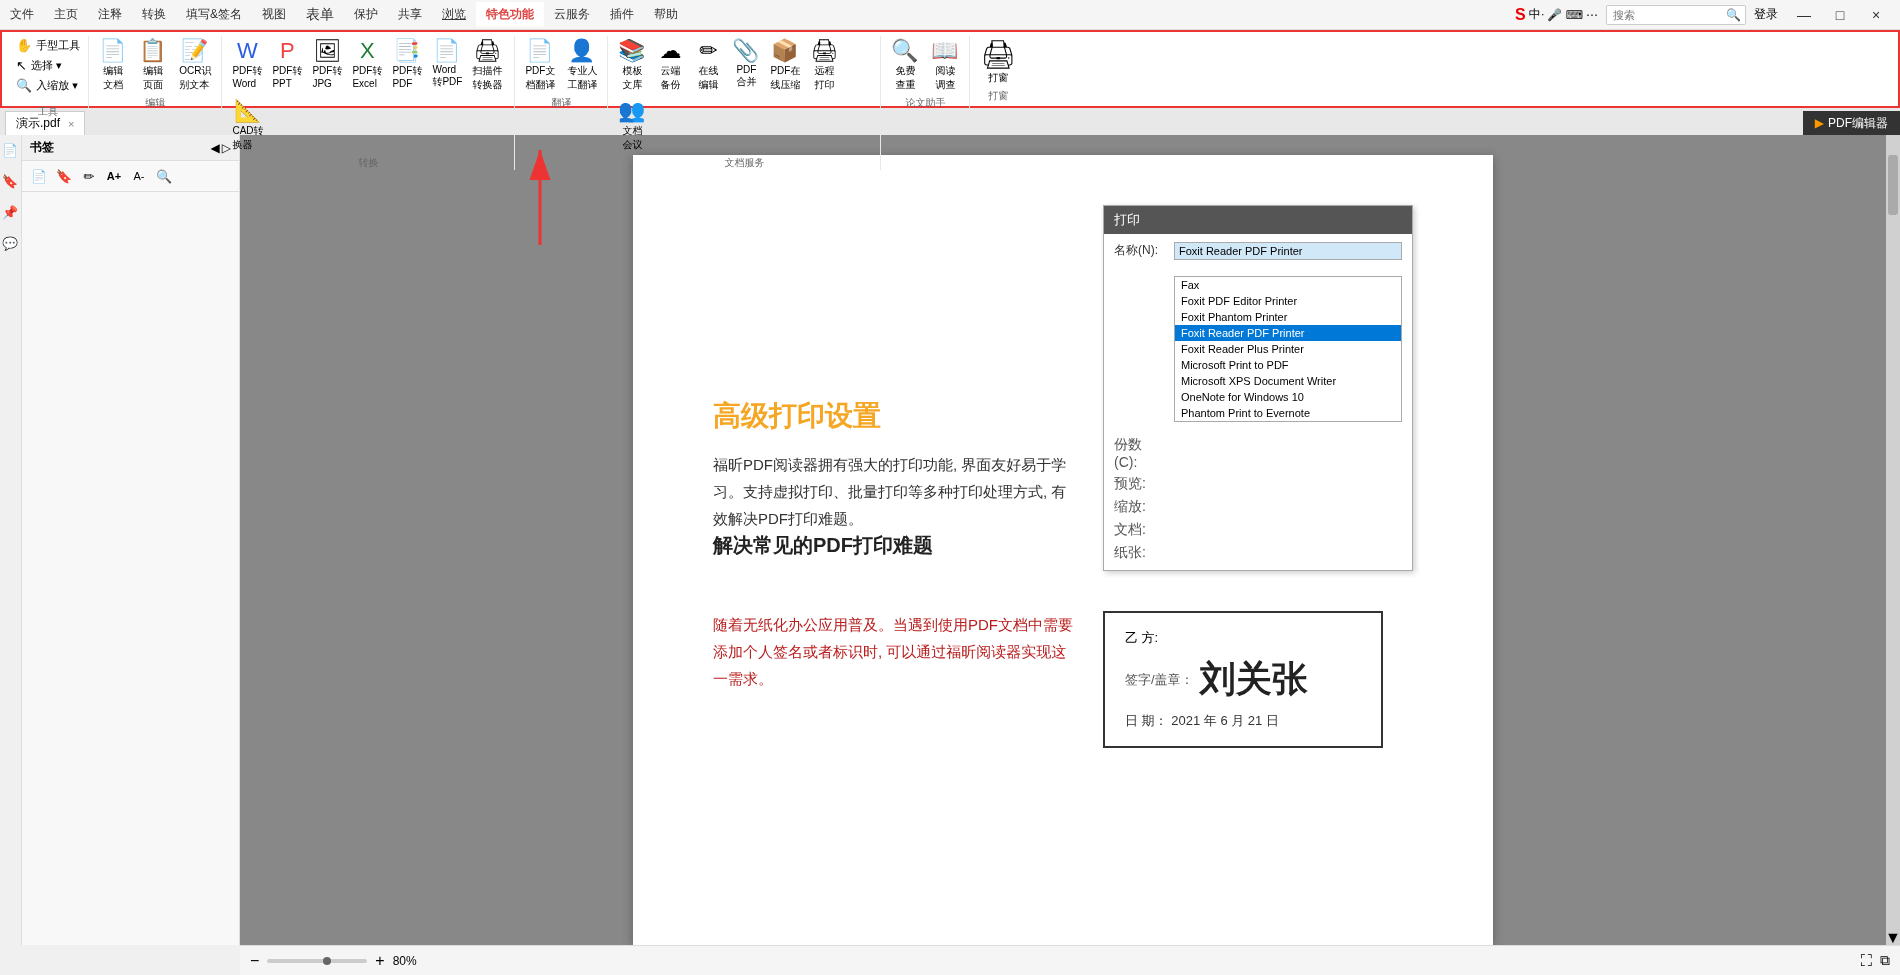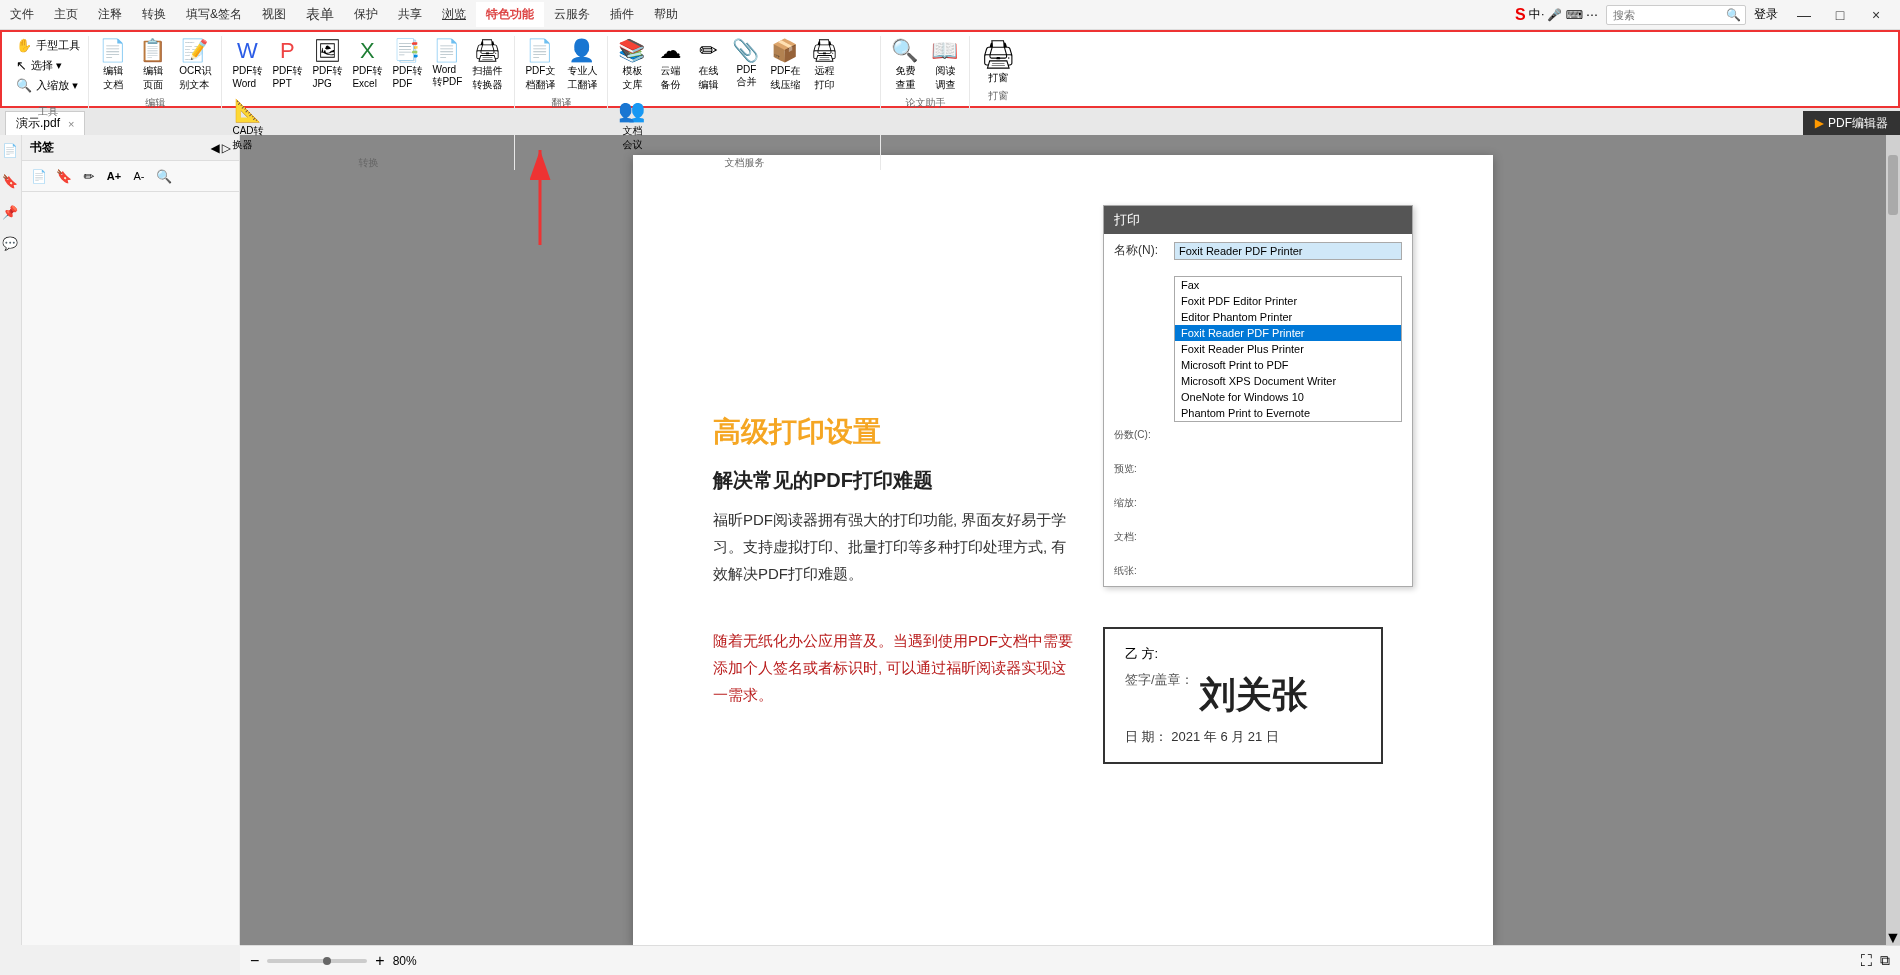--- a/index.html
+++ b/index.html
@@ -265,47 +265,47 @@
       </marker>
     </defs>
     <line x1="100" y1="110" x2="100" y2="15" stroke="#e33" stroke-width="3" marker-end="url(#arrowhead)"></line>
   </svg>
 
   <div style="background:#fff;width:860px;margin:20px auto 0;padding:50px 80px 60px;box-shadow:0 2px 10px rgba(0,0,0,0.3);height:calc(100% - 20px);overflow-y:auto;position:relative;">
 
     <div style="display:flex;gap:30px;margin-bottom:40px;align-items:flex-end;">
       <div style="flex:1;">
         <div style="color:#f5a623;font-size:28px;font-weight:bold;margin-bottom:16px;">高级打印设置</div>
+        <div style="font-size:15px;color:#333;line-height:1.8;">福昕PDF阅读器拥有强大的打印功能, 界面友好易于学习。支持虚拟打印、批量打印等多种打印处理方式, 有效解决PDF打印难题。</div>
         <div style="font-size:20px;font-weight:bold;color:#222;margin-bottom:12px;">解决常见的PDF打印难题</div>
-        <div style="font-size:15px;color:#333;line-height:1.8;">福昕PDF阅读器拥有强大的打印功能, 界面友好易于学习。支持虚拟打印、批量打印等多种打印处理方式, 有效解决PDF打印难题。</div>
       </div>
 
       <div style="flex:0 0 310px;">
         <div class="print-dialog">
           <div class="print-dialog-header">打印</div>
           <div class="print-dialog-body">
             <div class="print-row">
               <span class="print-label">名称(N):</span>
               <div style="flex:1;">
                 <div class="print-input-box" style="font-size:11px;padding:2px 4px;border:1px solid #aaa;background:#d0e8f8;">Foxit Reader PDF Printer</div>
 
                 <div class="print-list" style="margin-top:16px;">
                   <div class="print-list-item">Fax</div>
                   <div class="print-list-item">Foxit PDF Editor Printer</div>
-                  <div class="print-list-item">Editor Phantom Printer</div>
+                  <div class="print-list-item">Foxit Phantom Printer</div>
                   <div class="print-list-item selected">Foxit Reader PDF Printer</div>
                   <div class="print-list-item">Foxit Reader Plus Printer</div>
                   <div class="print-list-item">Microsoft Print to PDF</div>
                   <div class="print-list-item">Microsoft XPS Document Writer</div>
                   <div class="print-list-item">OneNote for Windows 10</div>
                   <div class="print-list-item">Phantom Print to Evernote</div>
                 </div>
               </div>
             </div>
-            <div style="margin-top:6px;font-size:10px;display:flex;flex-direction:column;gap:20px;">
+            <div style="margin-top:14px;font-size:14px;display:flex;flex-direction:column;gap:5px;">
               <div style="display:flex;gap:6px;">
                 <span style="color:#555;width:50px;">份数(C):</span>
               </div>
               <div style="display:flex;gap:6px;">
                 <span style="color:#555;width:50px;">预览:</span>
               </div>
               <div style="display:flex;gap:6px;">
                 <span style="color:#555;width:50px;">缩放:</span>
               </div>
               <div style="display:flex;gap:6px;">
@@ -321,21 +321,21 @@
     </div>
 
     <div style="display:flex;gap:30px;margin-bottom:40px;align-items:flex-start;">
       <div style="flex:1;">
         <div style="font-size:15px;color:#b91c1c;line-height:1.8;">随着无纸化办公应用普及。当遇到使用PDF文档中需要添加个人签名或者标识时, 可以通过福昕阅读器实现这一需求。</div>
       </div>
 
       <div style="flex:0 0 310px;">
         <div class="sig-box">
           <div style="font-size:13px;margin-bottom:8px;">乙 方:</div>
-          <div style="display:flex;align-items:flex-start;margin-bottom:8px;">
+          <div style="display:flex;align-items:center;margin-bottom:8px;">
             <span style="font-size:13px;color:#555;margin-right:6px;">签字/盖章：</span>
             <span style="font-size:36px;font-weight:bold;color:#222;font-family:KaiTi,SimSun,serif;">刘关张</span>
           </div>
           <div style="font-size:13px;color:#333;">
             <span>日 期：</span>
             <span>2021 年 6 月 21 日</span>
           </div>
         </div>
       </div>
     </div>

